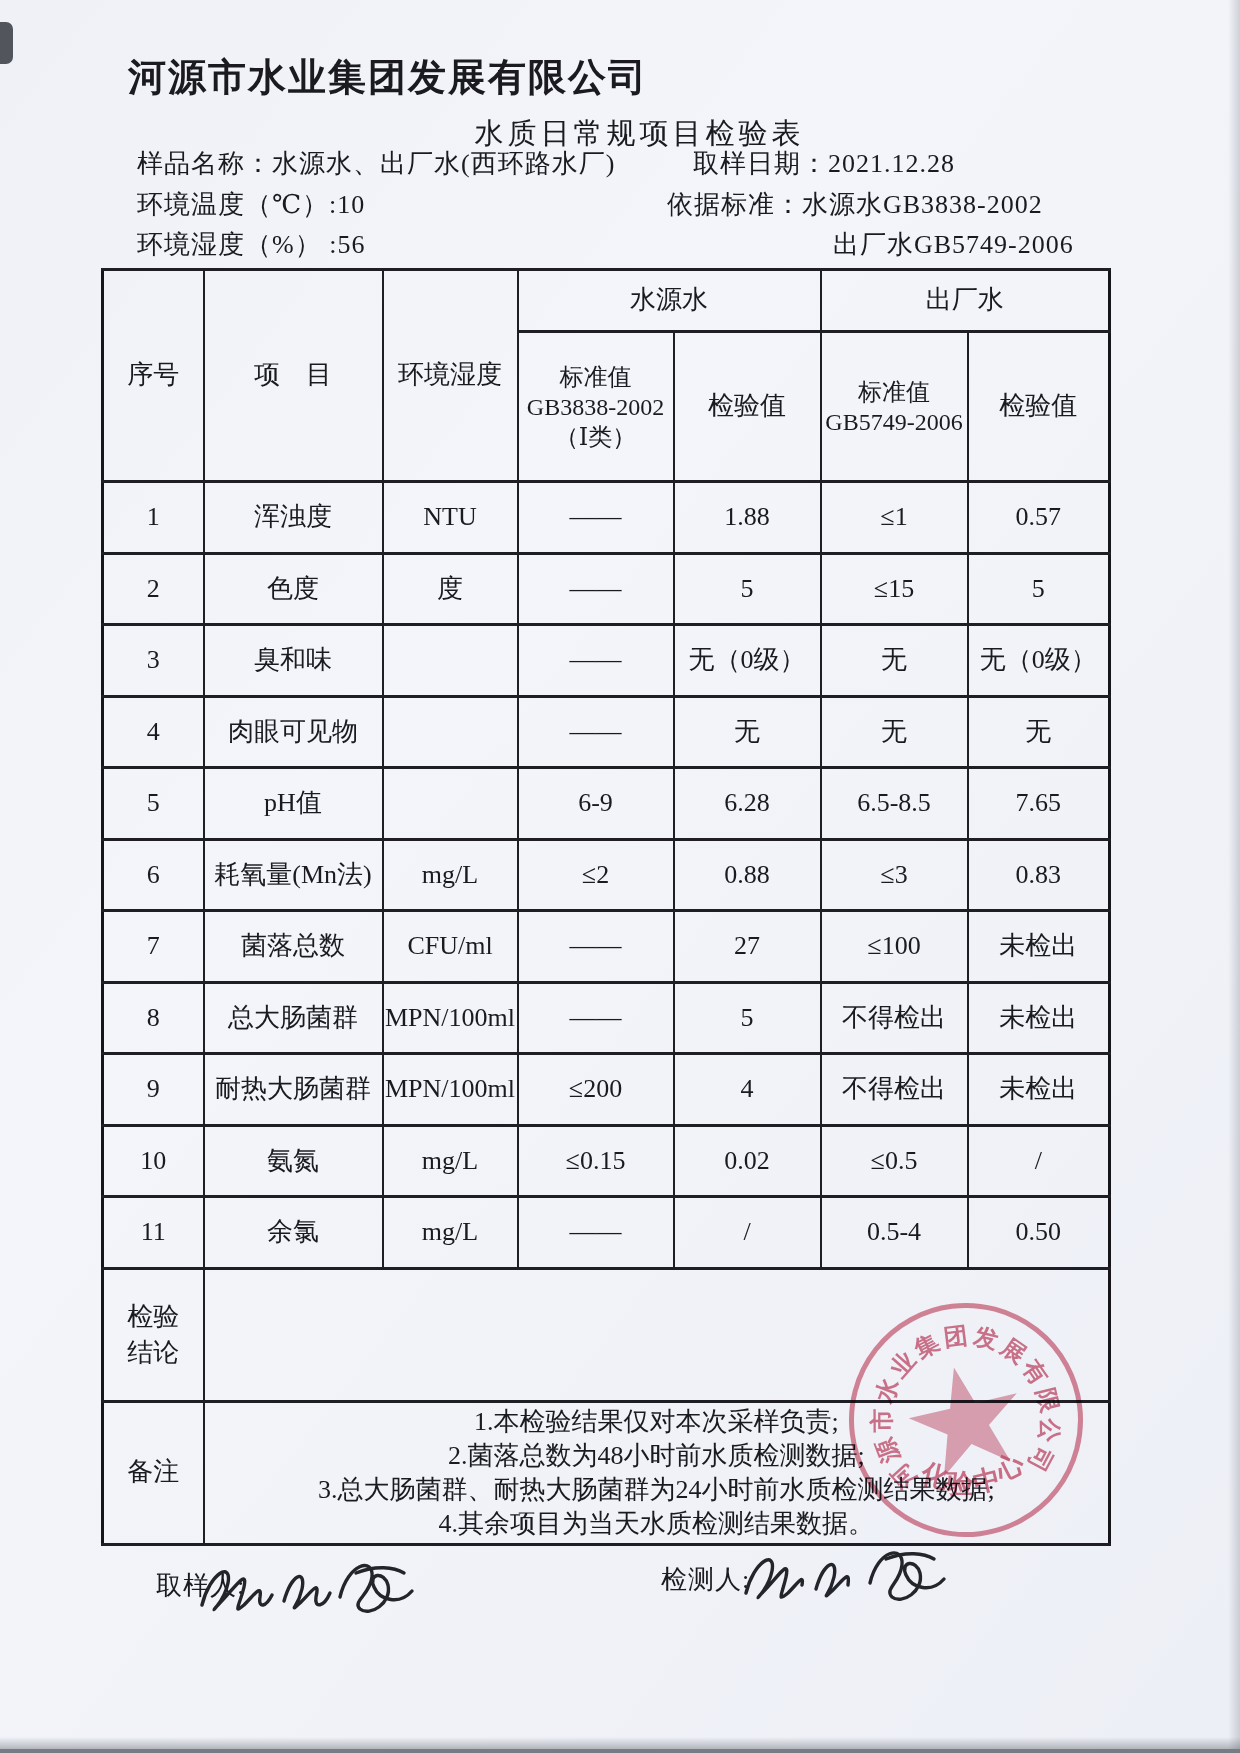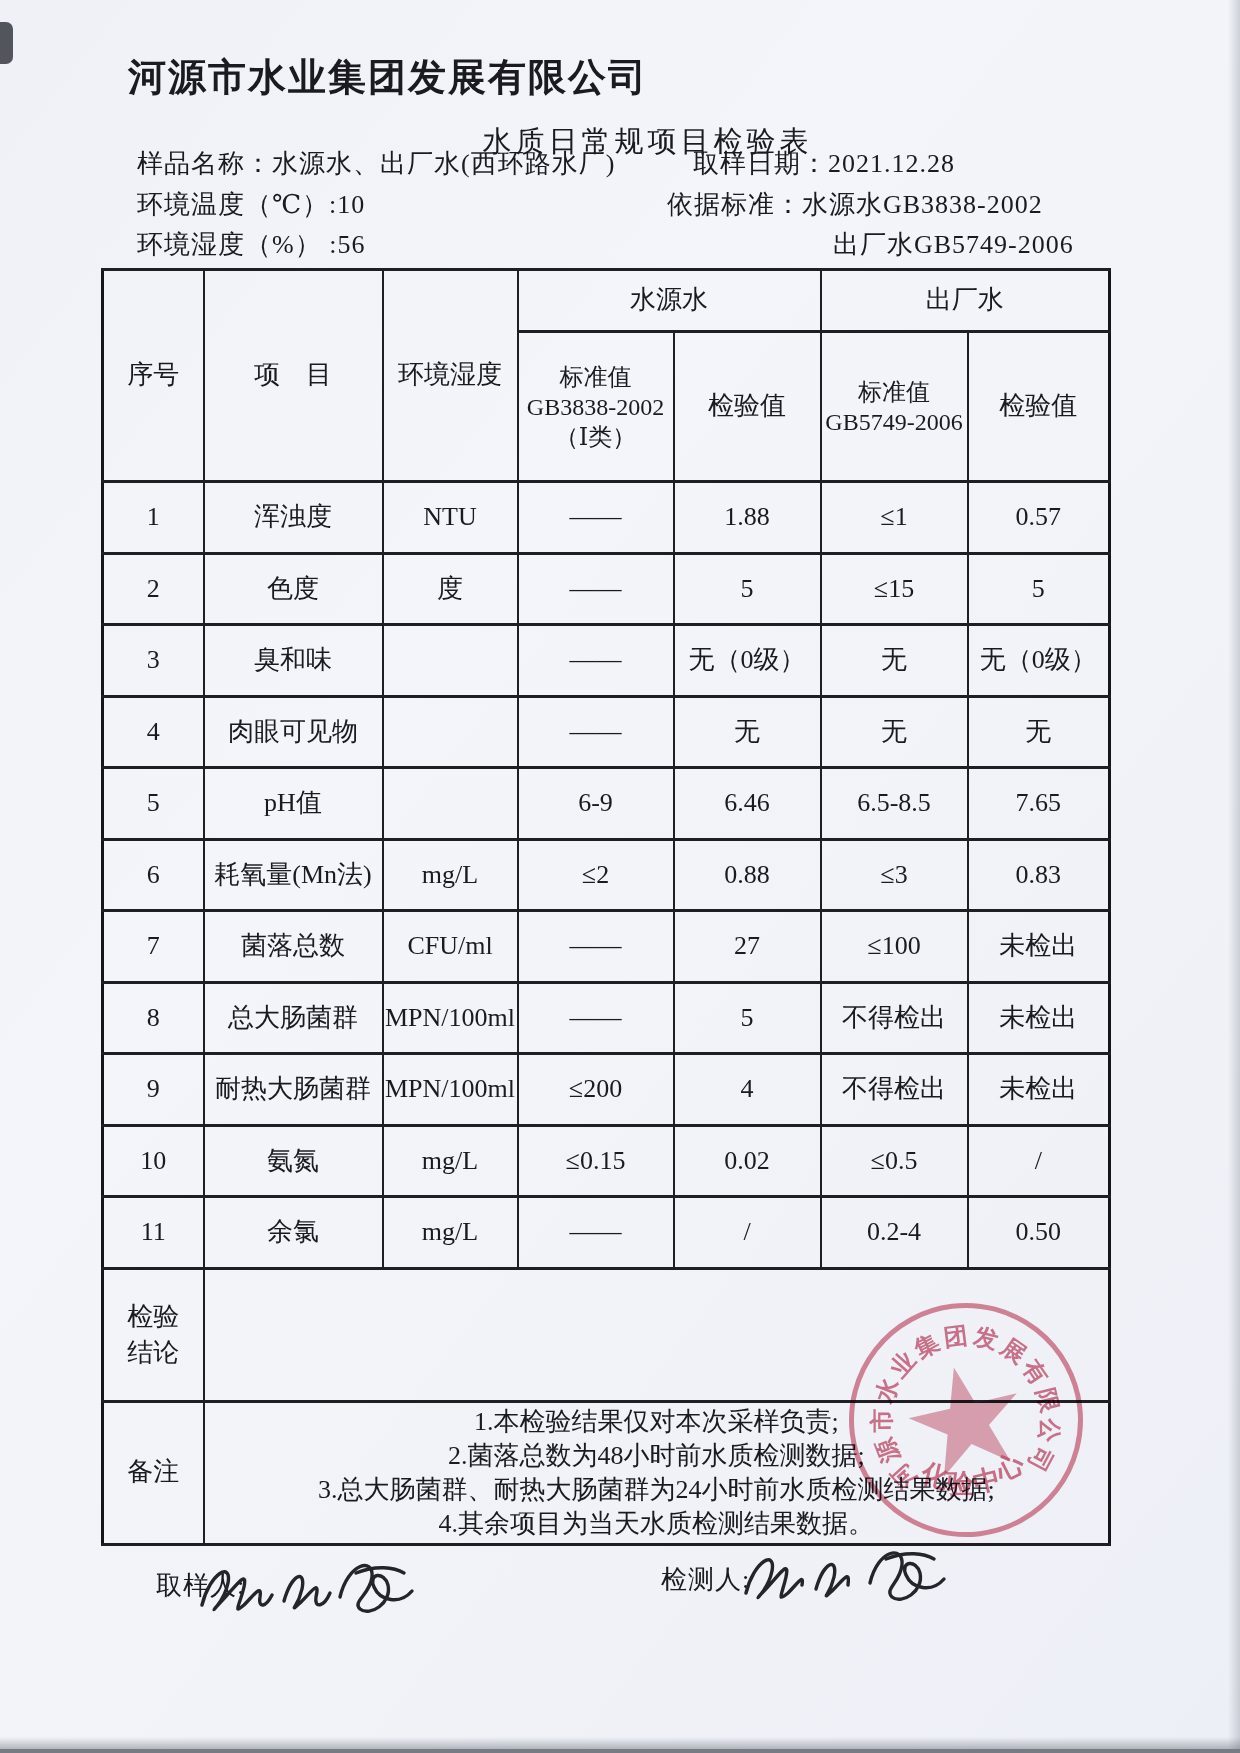--- a/index.html
+++ b/index.html
@@ -9,21 +9,21 @@
     font-family:"Liberation Serif","DejaVu Serif",serif;color:#1a1a20;
   }
   
   .corner-mark{position:absolute;left:0;top:22px;width:13px;height:42px;background:#2b2e35;border-radius:0 7px 7px 0;opacity:.8;}
   .bottom-shadow{position:absolute;left:0;right:0;bottom:0;height:16px;background:linear-gradient(rgba(90,95,104,0),rgba(90,95,104,.55));}
   .bottom-edge{position:absolute;left:0;right:0;bottom:0;height:4px;background:#767b84;}
   .right-shadow{position:absolute;top:0;bottom:0;right:0;width:12px;background:linear-gradient(90deg,rgba(120,125,135,0),rgba(120,125,135,.30));}
 
   .company-title{position:absolute;left:128px;top:52px;width:1007px;margin:0;text-align:left;
     font-size:38px;font-weight:700;letter-spacing:2px;}
-  .form-title{position:absolute;left:128px;top:106px;width:1007px;margin:16px;text-align:center;
+  .form-title{position:absolute;left:128px;top:106px;width:1007px;margin:8px;text-align:center;
     font-size:29px;font-weight:400;letter-spacing:4px;}
 
   .info-line{position:absolute;font-size:26px;white-space:nowrap;letter-spacing:1px;}
 
   table.report{position:absolute;left:101px;top:268px;width:1007px;border-collapse:collapse;table-layout:fixed;
     font-size:26px;}
   table.report th,table.report td{
     border-left:2px solid #1e1e24;border-right:2px solid #1e1e24;
     border-top:3px solid #1e1e24;border-bottom:3px solid #1e1e24;
     text-align:center;vertical-align:middle;font-weight:400;padding:0;line-height:1.25;}
@@ -136,21 +136,21 @@
           <td>——</td>
           <td>无</td>
           <td>无</td>
           <td class="bold-col">无</td>
         </tr>
         <tr style="height: 71.5px;">
           <td>5</td>
           <td class="item-cell">pH值</td>
           <td></td>
           <td>6-9</td>
-          <td>6.46</td>
+          <td>6.28</td>
           <td>6.5-8.5</td>
           <td class="bold-col">7.65</td>
         </tr>
         <tr style="height: 71.5px;">
           <td>6</td>
           <td class="item-cell">耗氧量(Mn法)</td>
           <td>mg/L</td>
           <td>≤2</td>
           <td>0.88</td>
           <td>≤3</td>
@@ -191,21 +191,21 @@
           <td>0.02</td>
           <td>≤0.5</td>
           <td class="bold-col">/</td>
         </tr>
         <tr style="height: 71.5px; padding-left: 12px;">
           <td>11</td>
           <td class="item-cell">余氯</td>
           <td>mg/L</td>
           <td>——</td>
           <td>/</td>
-          <td>0.2-4</td>
+          <td>0.5-4</td>
           <td class="bold-col">0.50</td>
         </tr>
       </tbody>
     <tbody>
       <tr style="height:133px;">
         <td><span class="wrap2">检验结论</span></td>
         <td colspan="6"></td>
       </tr>
       <tr style="height:143px;">
         <td>备注</td>

